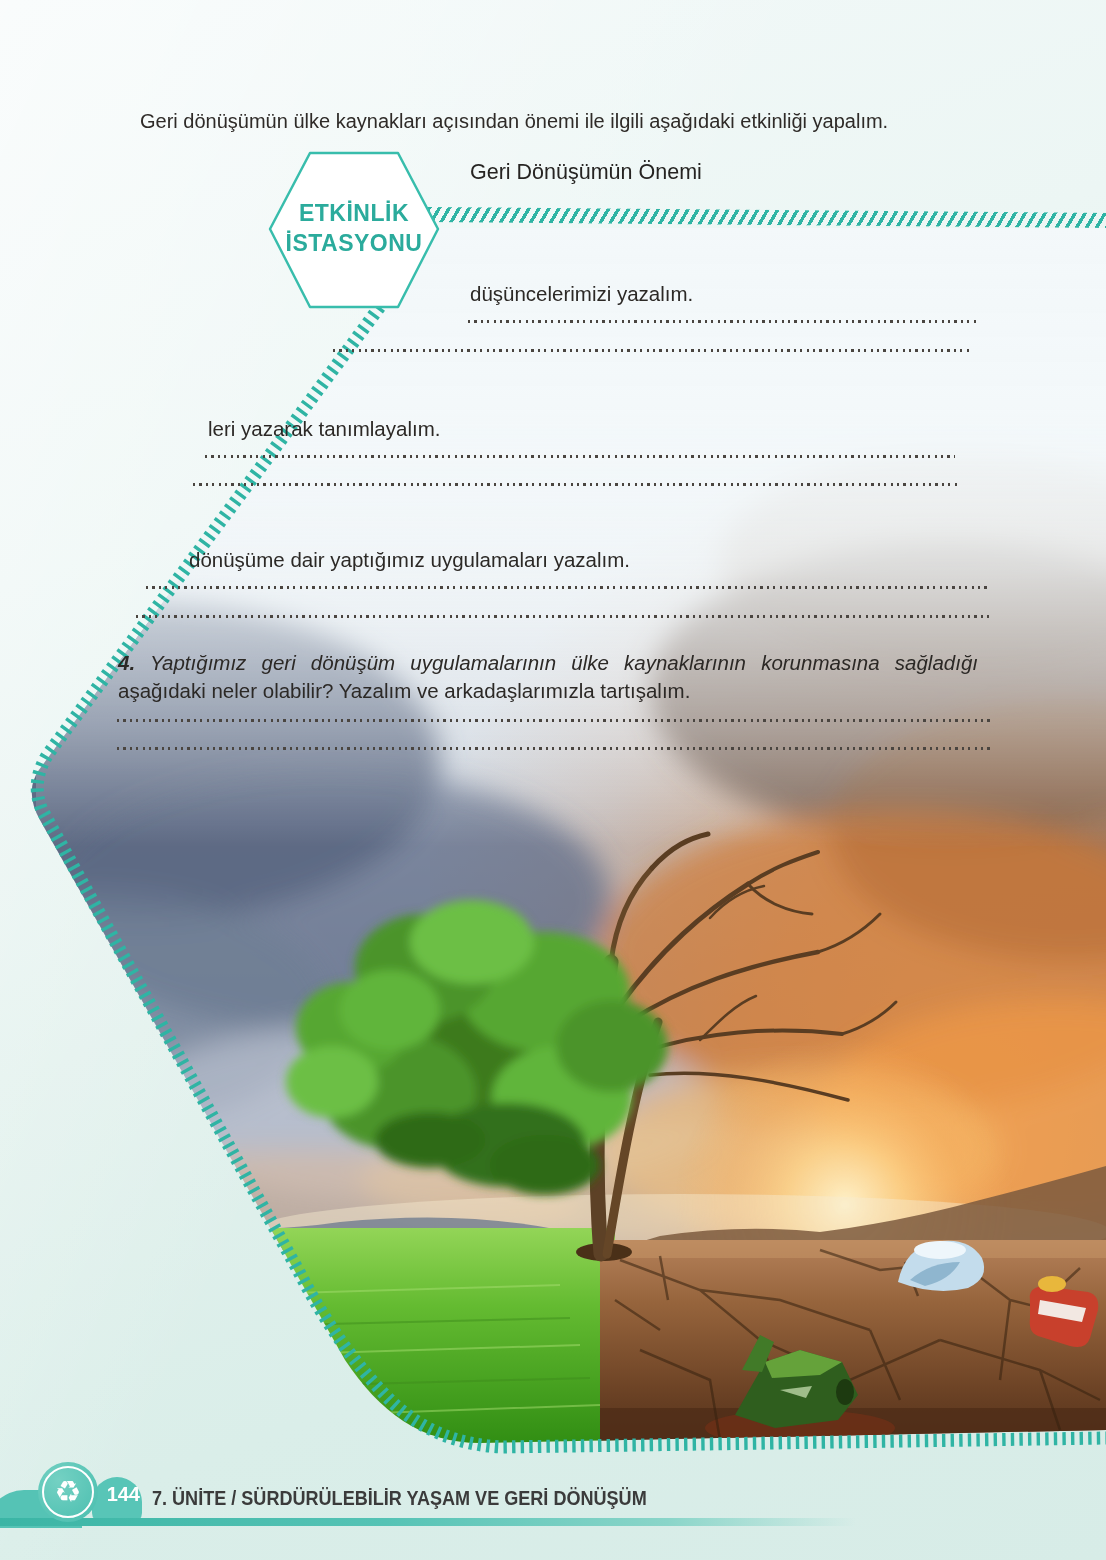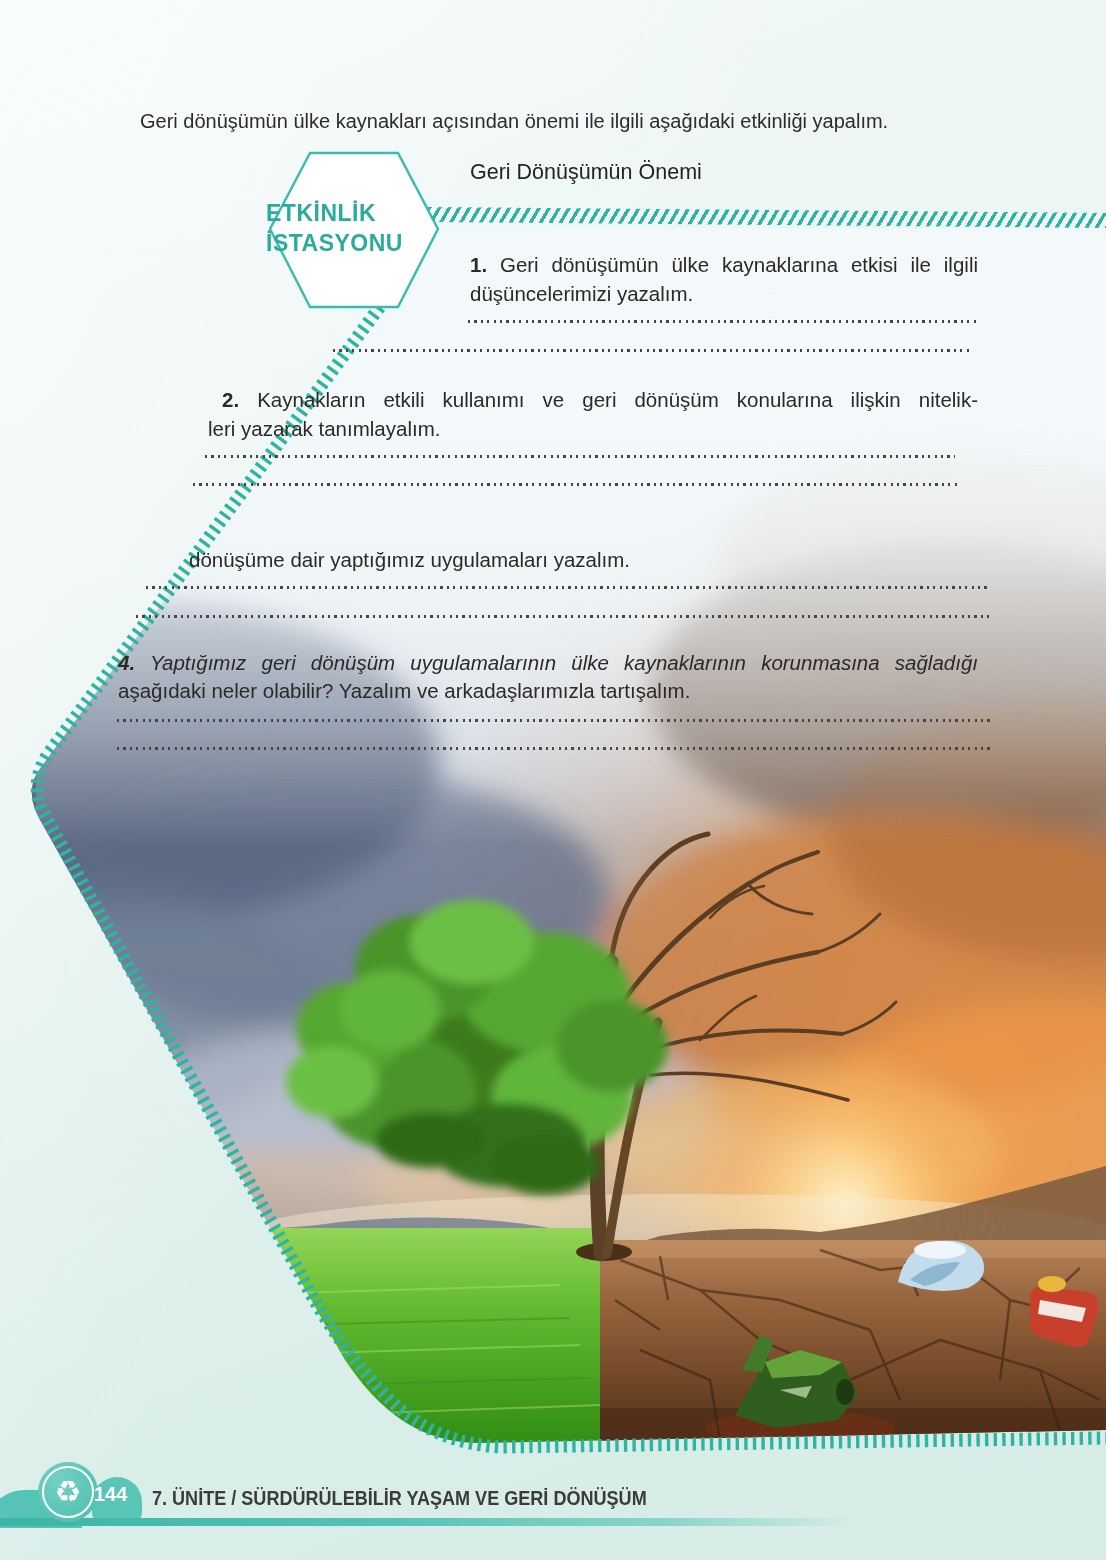--- a/index.html
+++ b/index.html
@@ -19,36 +19,36 @@
   .qnum{font-weight:bold;}
   .dotline{height:3px;background:repeating-linear-gradient(90deg,#4a4540 0 2.2px,rgba(0,0,0,0) 2.2px 6.4px);}
   
   .hatch-top{
     left:428px;top:207px;width:680px;height:15px;z-index:2;
     background:repeating-linear-gradient(120deg,#2fb4a4 0 3.4px,rgba(0,0,0,0) 3.4px 8.6px);
     transform:rotate(0.5deg);transform-origin:left top;
   }
   
   .badge{left:266px;top:150px;width:176px;height:160px;z-index:3;}
-  .badge .bl{position:absolute;left:0;width:176px;text-align:left;font-weight:bold;
+  .badge .bl{position:absolute;left:0;width:176px;text-align:center;font-weight:bold;
     font-size:23px;letter-spacing:.5px;color:#2bab9c;}
   .badge .l1{top:50px;} .badge .l2{top:80px;}
   
   #scene{left:0;top:0;z-index:1;}
   .txt{z-index:4;}
   
   .f-mound{left:-14px;top:1490px;width:96px;height:38px;border-radius:48px 48px 0 0;background:#55c3b5;z-index:5;}
   .f-blob{left:92px;top:1477px;width:50px;height:46px;border-radius:25px 25px 10px 10px;background:#58c5b7;z-index:5;}
   .f-bar{left:0;top:1518px;width:856px;height:8px;z-index:5;
     background:linear-gradient(90deg,#3bb5a5,#55c3b5 45%,#8ad5c9 78%,rgba(138,213,201,0) 100%);}
   .f-circle{left:38px;top:1462px;width:60px;height:60px;border-radius:50%;z-index:6;
     background:radial-gradient(circle at 35% 30%,#74d1c3,#48bdae);display:flex;align-items:center;justify-content:center;}
   .f-circle::before{content:"";position:absolute;inset:4px;border:2.5px solid #ffffff;border-radius:50%;}
   .f-glyph{color:#ffffff;font-size:30px;line-height:1;}
-  .f-num{left:94px;top:1483px;width:46px;text-align:left;color:#ffffff;font-weight:bold;font-size:20px;z-index:6;}
+  .f-num{left:94px;top:1483px;width:46px;text-align:right;color:#ffffff;font-weight:bold;font-size:20px;z-index:6;}
   .f-title{left:152px;top:1486px;font-size:21px;font-weight:bold;color:#3b3b3b;white-space:nowrap;
     transform:scaleX(.86);transform-origin:left center;z-index:6;}
 </style>
 </head>
 <body>
 
 <div id="page">
 
   <svg id="scene" class="abs" width="1106" height="1560" viewBox="0 0 1106 1560">
     <defs>
@@ -200,32 +200,24 @@
     <svg width="176" height="160" viewBox="0 0 176 160">
       <polygon points="4,79 44,3 132,3 172,79 132,157 44,157" fill="#ffffff" stroke="#38bdac" stroke-width="2.5" stroke-linejoin="round"></polygon>
     </svg>
     <div class="bl l1 abs">ETKİNLİK</div>
     <div class="bl l2 abs">İSTASYONU</div>
   </div>
 
   <div class="abs intro txt">Geri dönüşümün ülke kaynakları açısından önemi ile ilgili aşağıdaki etkinliği yapalım.</div>
   <div class="abs acttitle txt">Geri Dönüşümün Önemi</div>
 
-  <div class="abs qline qjust txt" style="left:470px;top:252px;width:508px;">
-    <b class="qnum">1.</b>
-    <span>Geri dönüşümün ülke kaynaklarına etkisi ile ilgili</span>
-  </div>
   <div class="abs qline txt" style="left:470px;top:281px;">düşüncelerimizi yazalım.</div>
   <div class="abs dotline txt" style="left:468px;top:320px;width:508px;"></div>
   <div class="abs dotline txt" style="left:333px;top:349px;width:639px;"></div>
 
-  <div class="abs qline qjust txt" style="left:222px;top:387px;width:756px;">
-    <b class="qnum">2.</b>
-    <span>Kaynakların etkili kullanımı ve geri dönüşüm konularına ilişkin nitelik-</span>
-  </div>
   <div class="abs qline txt" style="left:208px;top:416px;">leri yazarak tanımlayalım.</div>
   <div class="abs dotline txt" style="left:205px;top:455px;width:750px;"></div>
   <div class="abs dotline txt" style="left:193px;top:483px;width:768px;"></div>
 
   <div class="abs qline txt" style="left:152px;top:547px;margin-left:37px;">dönüşüme dair yaptığımız uygulamaları yazalım.</div>
   <div class="abs dotline txt" style="left:146px;top:586px;width:844px;"></div>
   <div class="abs dotline txt" style="left:136px;top:615px;width:854px;"></div>
 
   <div class="abs qline qjust txt" style="left:118px;top:650px;width:860px;font-style:italic;">
     <b class="qnum">4.</b>

